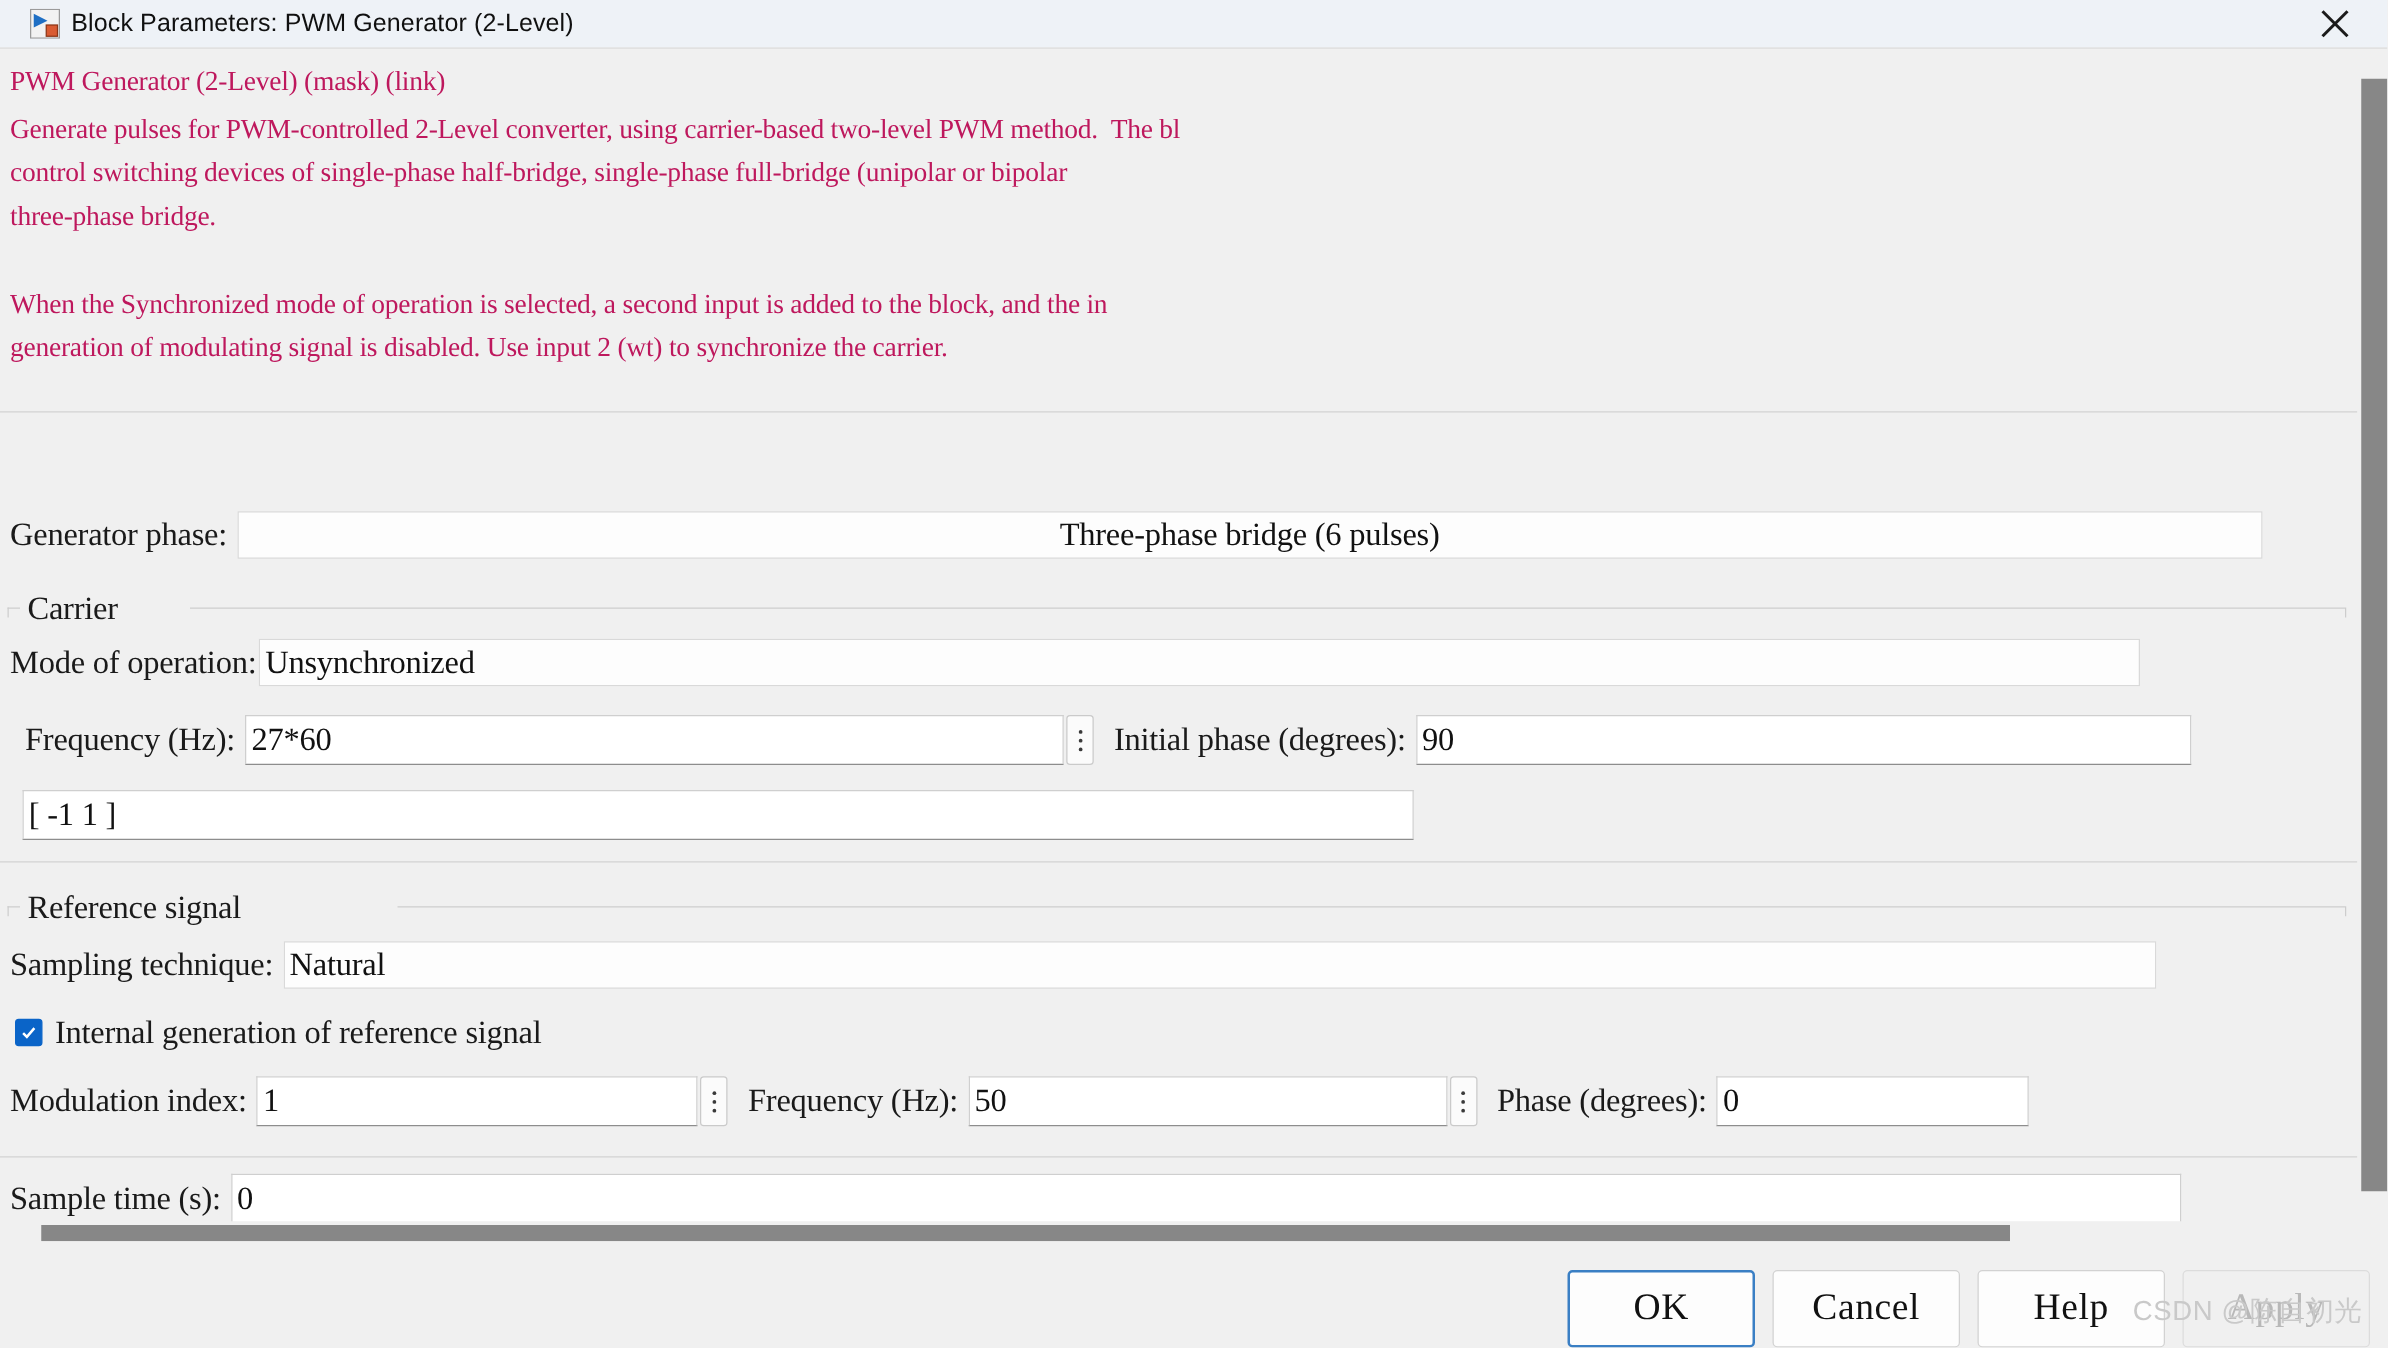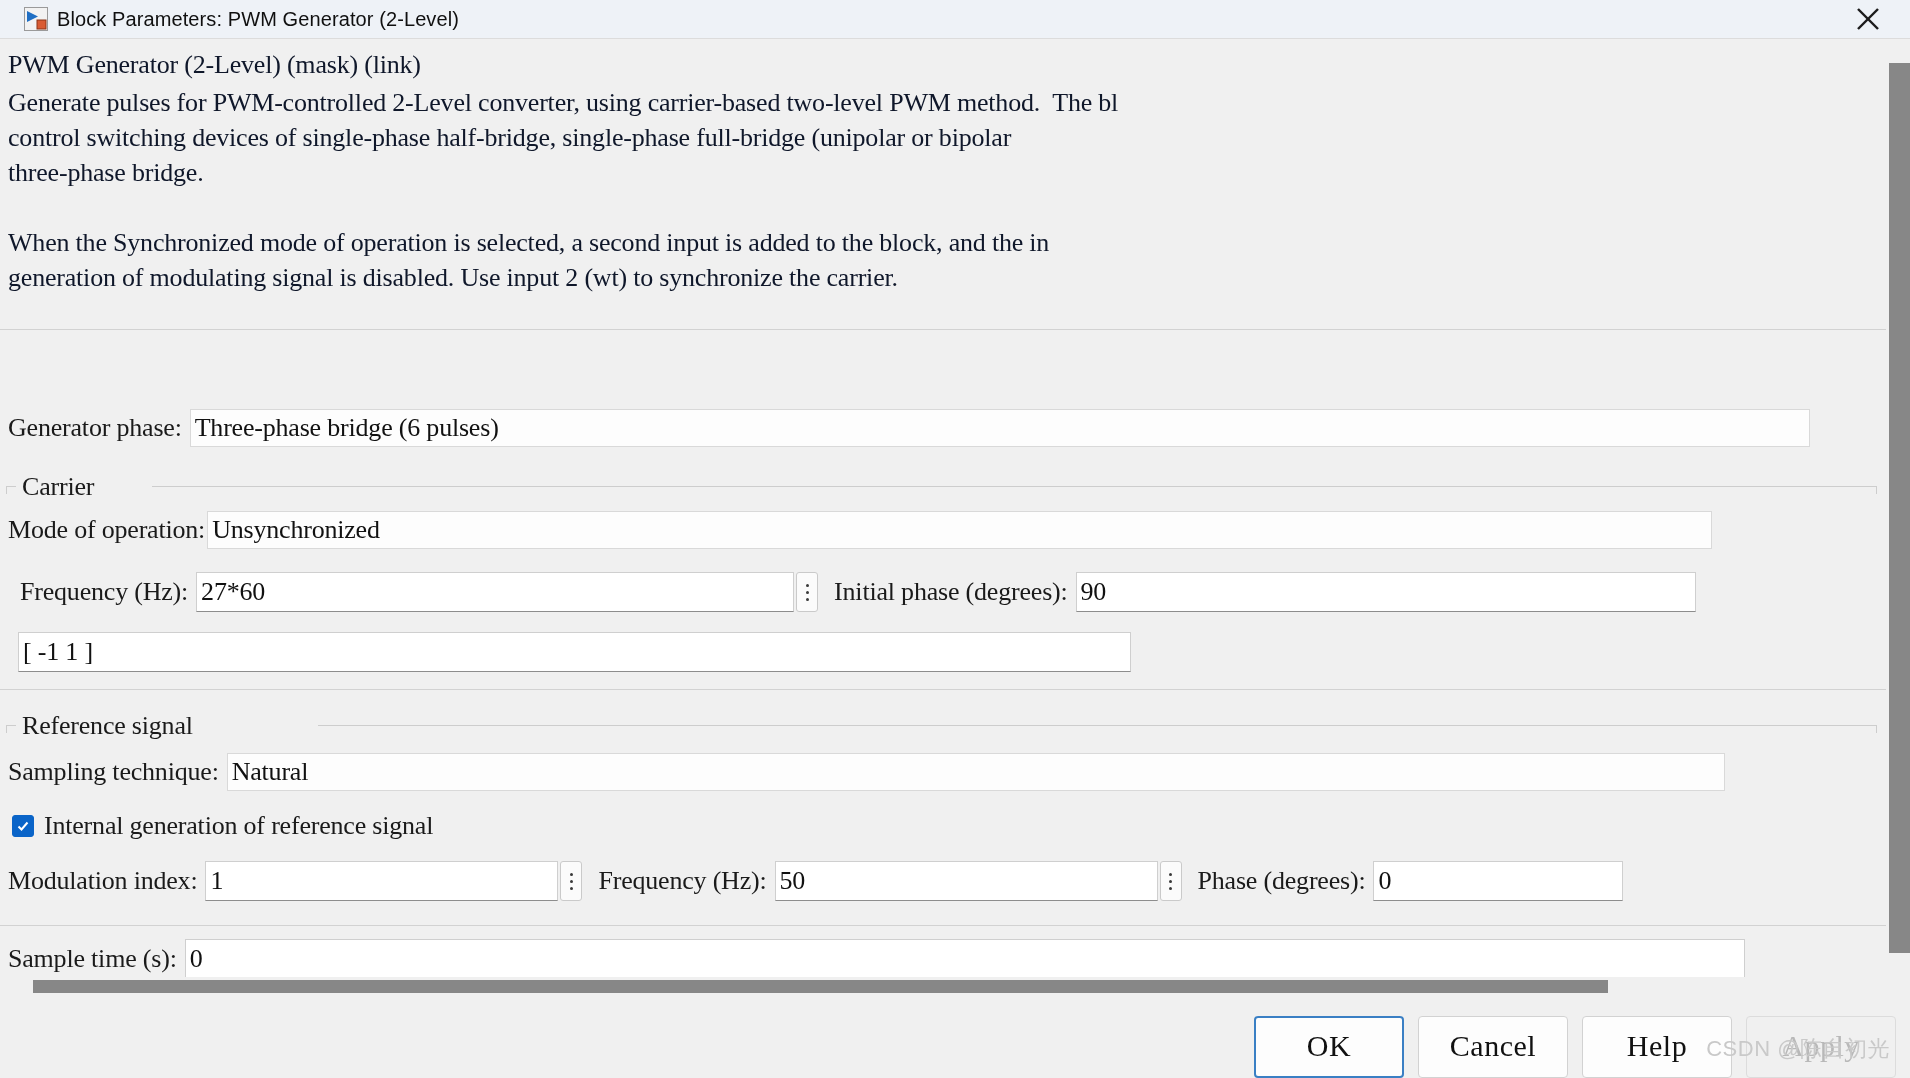--- a/index.html
+++ b/index.html
@@ -64,23 +64,23 @@
     position: absolute;
     left: 0; top: 0;
     width: 1886px;
     height: 964px;
     overflow: hidden;
     background: #f0f0f0;
   }
 
   
   .desc {
-    font-size: 26px;
+    font-size: 22px;
     line-height: 35px;
-    color: #0f172a;
+    color: #be185d;
     white-space: pre;
     letter-spacing: -0.2px;
     padding: 0;
   }
   .mono-label {
     font-size: 26px;
     color: #1a1a1a;
     white-space: nowrap;
     letter-spacing: -0.2px;
   }
@@ -319,37 +319,37 @@
       <div class="desc-block desc">Generate pulses for PWM-controlled 2-Level converter, using carrier-based two-level PWM method.  The bl
 control switching devices of single-phase half-bridge, single-phase full-bridge (unipolar or bipolar 
 three-phase bridge.</div>
       <div class="desc-block2 desc">When the Synchronized mode of operation is selected, a second input is added to the block, and the in
 generation of modulating signal is disabled. Use input 2 (wt) to synchronize the carrier.</div>
 
       <div class="divider" style="top:290px;"></div>
 
       <div class="row" style="left:8px; top:370px; width:1860px;">
         <span class="mono-label">Generator phase:</span>
-        <span class="combo" style="margin-left:8px; width:1620px;">Three-phase bridge (6 pulses)</span>
+        <span class="combo" style="margin-left:8px; width:1620px;text-align:center;">Three-phase bridge (6 pulses)</span>
       </div>
 
       <div class="group-label" style="left:16px; top:433px;">Carrier</div>
       <div class="group-line" style="left:6px; top:447px; width:10px;"></div>
       <div class="group-line" style="left:152px; top:447px; width:1724px;"></div>
       <div class="group-tick" style="left:6px; top:447px; height:8px;"></div>
       <div class="group-tick" style="left:1876px; top:447px; height:8px;"></div>
 
       <div class="row" style="left:8px; top:472px; width:1860px;">
         <span class="mono-label">Mode of operation:</span>
         <span class="combo" style="margin-left:2px; width:1505px;">Unsynchronized</span>
       </div>
 
       <div class="row" style="left:20px; top:533px; width:1880px;">
         <span class="mono-label">Frequency (Hz):</span>
-        <span class="tinput tall" style="margin-left:8px; width:598px;font-family:Liberation Serif, serif;">27*60</span>
+        <span class="tinput tall" style="margin-left:8px; width:655px;font-family:Liberation Serif, serif;">27*60</span>
         <span class="dots">
             <i></i>
             <i></i>
             <i></i>
           </span>
         <span class="mono-label" style="margin-left:16px;">Initial phase (degrees):</span>
         <span class="tinput tall" style="margin-left:8px; width:620px;">90</span>
       </div>
 
       <div class="row" style="left:8px; top:593px; width:1880px;">

